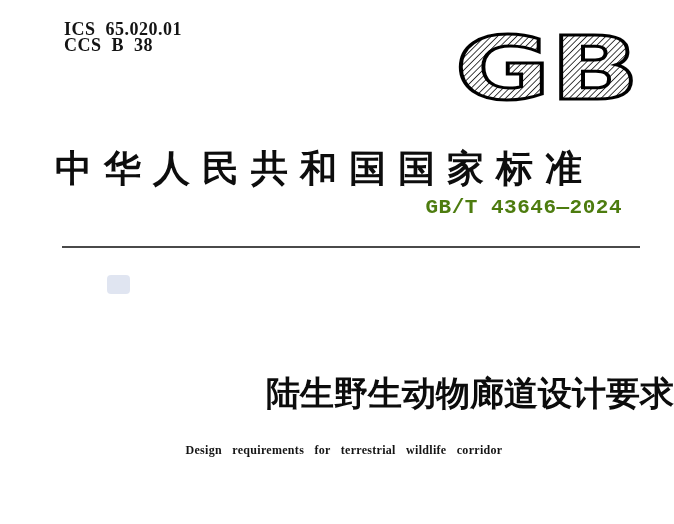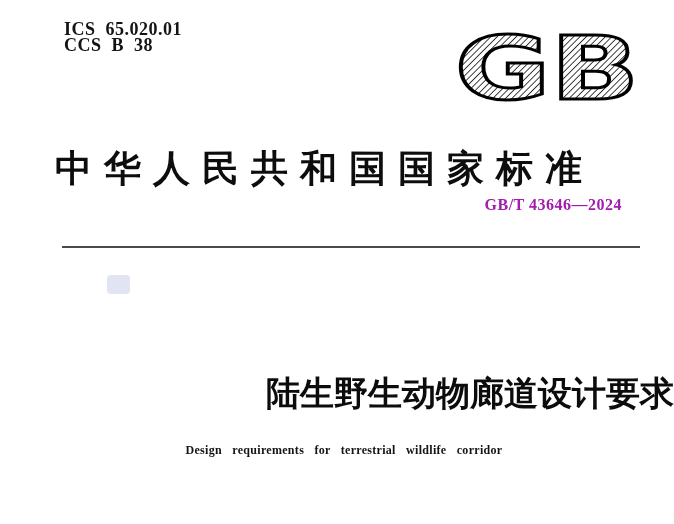--- a/index.html
+++ b/index.html
@@ -53,25 +53,25 @@
     white-space: nowrap;
     color: #0d0d0d;
     margin-top: 18px;
   }
 
   
   .std-number {
     position: absolute;
     right: 52px;
     top: 196px;
-    font-family: Liberation Serif, serif;
+    font-family: Liberation Mono, monospace;
     font-weight: bold;
-    font-size: 16px;
+    font-size: 21px;
     letter-spacing: 0.5px;
-    color: #a21caf;
+    color: #4d7c0f;
   }
 
   
   .head-rule {
     position: absolute;
     left: 62px;
     top: 246px;
     width: 578px;
     height: 2px;
     background: #4a4a4a;

